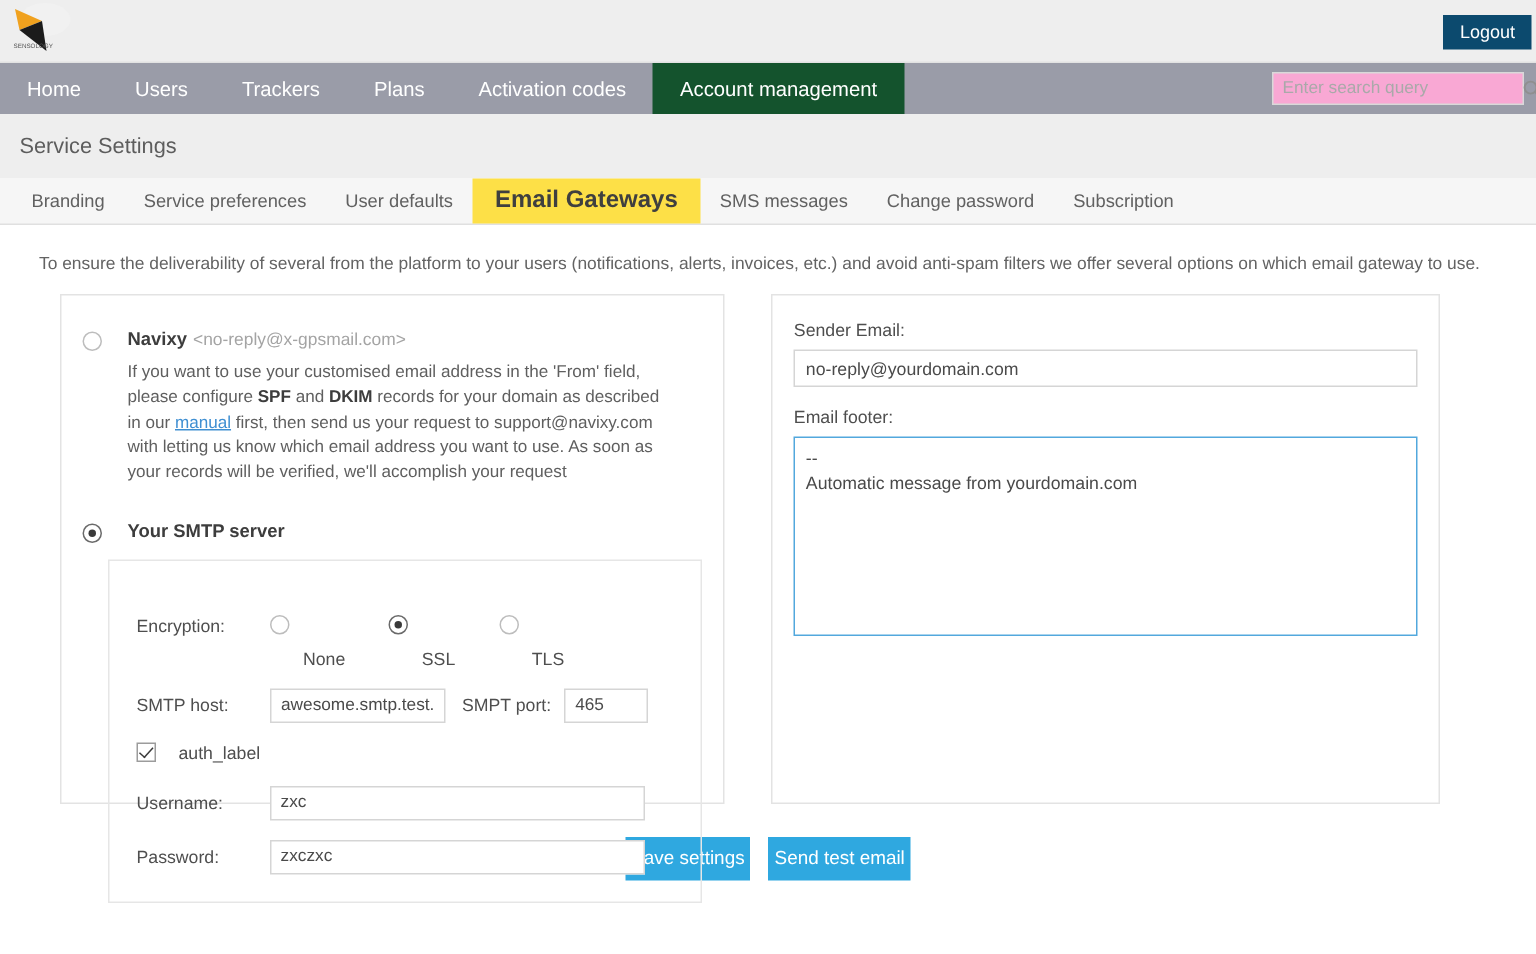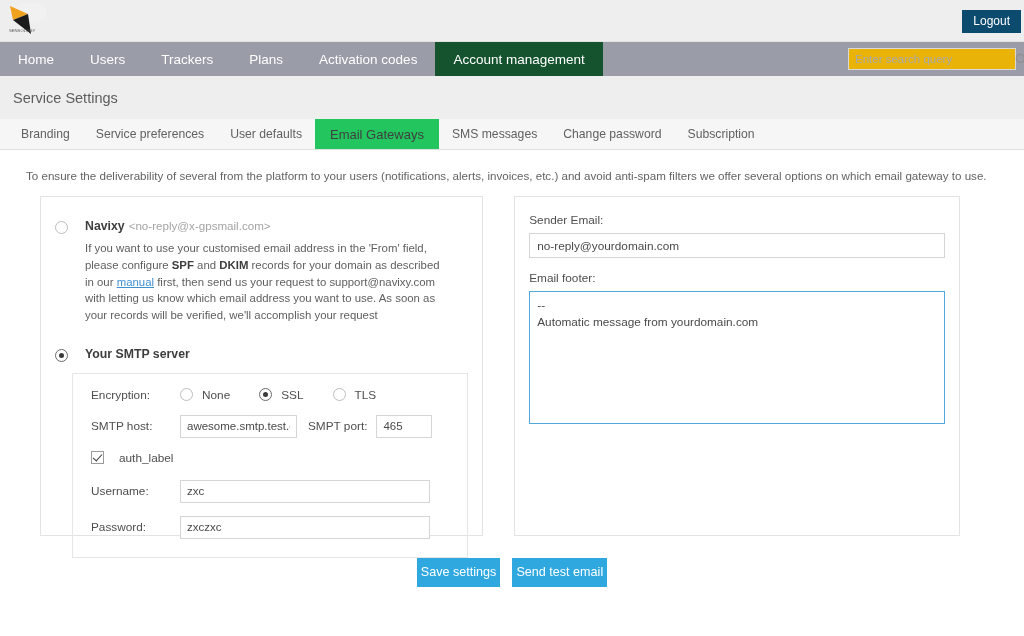--- a/index.html
+++ b/index.html
@@ -55,21 +55,21 @@
     cursor: pointer;
     white-space: nowrap;
   }
   .nav-item.active {
     background: #14532d;
   }
   .search-wrap {
     position: absolute;
     right: 8px; top: 6px;
     width: 168px; height: 22px;
-    background: #eab308;
+    background: #f9a8d4;
     border: 1px solid #d9d9d9;
     display: flex;
     align-items: center;
   }
   .search-input {
     flex: 1;
     border: none;
     outline: none;
     background: transparent;
     font-size: 11.5px;
@@ -111,24 +111,25 @@
   .subtab {
     display: flex;
     align-items: center;
     padding: 0 13px;
     font-size: 12.2px;
     color: #616161;
     cursor: pointer;
     white-space: nowrap;
   }
   .subtab.active {
-    background: #22c55e;
+    background: #fde047;
     color: #3f3f3f;
-    font-size: 13px;
+    font-size: 16px;
     padding: 0 15px;
+    font-weight: bold;
   }
 
   
   .content {
     position: relative;
     background: #ffffff;
     height: 485px;
   }
   .intro {
     font-size: 11.6px;
@@ -220,20 +221,21 @@
     display: flex;
     align-items: center;
     cursor: pointer;
     margin-right: 29px;
   }
   .radio-opt .radio { margin-top: 0; }
   .radio-opt span {
     font-size: 11.8px;
     color: #4e4e4e;
     margin-left: 9px;
+    margin-top: 44px;
   }
   .txt {
     border: 1px solid #d5d5d5;
     height: 23px;
     font-size: 11.5px;
     color: #4a4a4a;
     padding: 0 6px;
     outline: none;
     background: #fff;
     font-family: "Liberation Sans", sans-serif;

